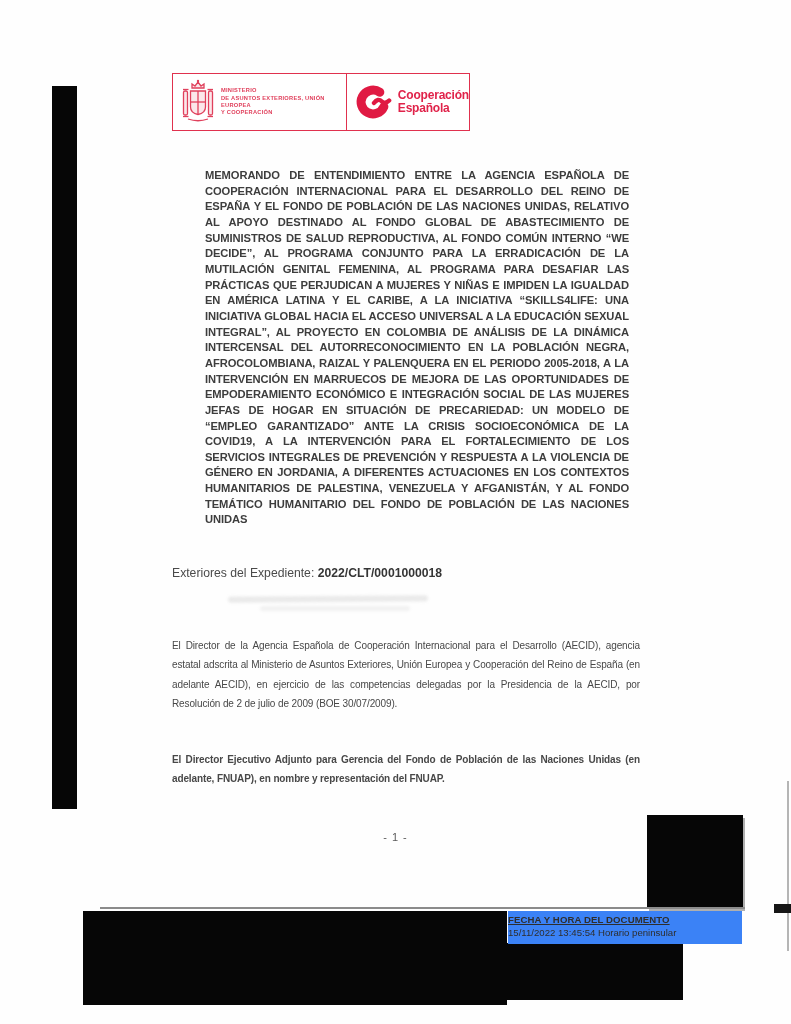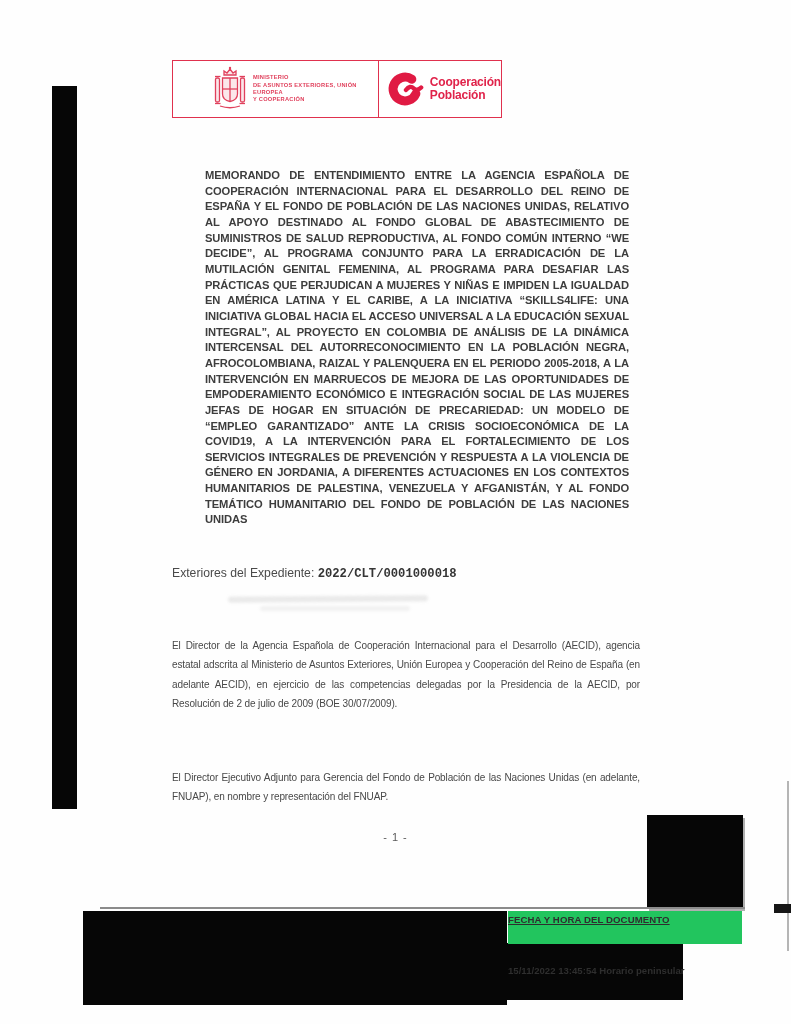--- a/index.html
+++ b/index.html
@@ -6,22 +6,22 @@
   .page{
     position:relative;
     width:791px;height:1024px;
     background:#fefefe;
     font-family:"Liberation Sans", sans-serif;
     overflow:hidden;
     margin:0 auto;
   }
   
   .logo-box{
-    position:absolute;left:172px;top:60px;width:296px;height:56px;
-    border:1.6px solid #e0314e;display:flex;background:#fff;padding-left:32px;
+    position:absolute;left:172px;top:73px;width:296px;height:56px;
+    border:1.6px solid #e0314e;display:flex;background:#fff;
   }
   .logo-left{width:177px;display:flex;align-items:center;border-right:1.4px solid #e0314e;}
   .crest{margin-left:9px;flex:0 0 auto;}
   .ministry-text{
     margin-left:7px;color:#e0405c;font-size:5.7px;line-height:7.4px;
     font-weight:700;letter-spacing:.25px;
   }
   .logo-right{flex:1;display:flex;align-items:center;}
   .c-mark{margin-left:7px;flex:0 0 auto;}
   .coop-text{
@@ -32,61 +32,61 @@
   .doc-title{
     position:absolute;left:205px;top:168px;width:424px;
     font-weight:700;font-size:11.2px;line-height:15.65px;
     text-align:justify;color:#3d3d3d;letter-spacing:-.1px;
   }
   
   .reference{
     position:absolute;left:172px;top:566px;
     font-size:12.2px;color:#4a4a4a;
   }
-  .reference b{color:#353535;font-family:Liberation Mono, monospace;}
+  .reference b{color:#353535;}
   
   .ghost{
     position:absolute;background:#c4c4c4;opacity:.35;filter:blur(1.6px);
     border-radius:3px;
   }
   .ghost1{left:228px;top:596px;width:200px;height:6px;transform:rotate(-.4deg);}
   .ghost2{left:260px;top:606px;width:150px;height:5px;opacity:.22;}
   
   .body-par{
     position:absolute;left:172px;width:468px;
     font-size:10px;line-height:19.4px;text-align:justify;
     color:#484848;letter-spacing:-.12px;
   }
   .par1{top:636px;}
-  .par2{top:768px;}
+  .par2{top:750px;font-weight:bold;}
   
   .page-num{
     position:absolute;left:0;top:831px;width:791px;text-align:center;
     font-size:11px;color:#5a5a5a;letter-spacing:1px;
   }
   
   .redact{position:absolute;background:#060606;}
   .r-left-bar{left:52px;top:86px;width:25px;height:723px;}
   .r-right-block{left:647px;top:815px;width:96px;height:93px;box-shadow:2px 3px 0 rgba(110,110,110,.55);}
   .r-bottom-left{left:83px;top:911px;width:424px;height:94px;}
   .r-bottom-mid{left:507px;top:943px;width:176px;height:57px;}
   .scanline-h{position:absolute;left:100px;top:907px;width:645px;height:2px;background:#8b8b8b;}
   .edge-line-v{position:absolute;left:787px;top:781px;width:2px;height:170px;background:#b5b5b5;}
   .edge-nub{position:absolute;left:774px;top:904px;width:17px;height:9px;background:#161616;}
   
   .stamp{
     position:absolute;left:508px;top:911px;width:234px;height:31px;
-    background:#22c55e;color:#2e2e2e;padding-top:2px;
+    background:#3b82f6;color:#2e2e2e;padding-top:2px;
   }
   .stamp-title{
     font-size:9.6px;font-weight:600;text-decoration:underline;
     letter-spacing:.1px;line-height:13px;white-space:nowrap;
   }
   .stamp-value{
-    font-size:9.6px;font-weight:700;line-height:13px;white-space:nowrap;margin-top:38px;
+    font-size:9.6px;font-weight:400;line-height:13px;white-space:nowrap;
   }
 </style>
 </head>
 <body>
 
 <div class="page">
 
   <div class="logo-box">
     <div class="logo-left">
       <svg class="crest" width="32" height="46" viewBox="0 0 32 46">
@@ -117,21 +117,21 @@
     </div>
     <div class="logo-right">
       <svg class="c-mark" width="38" height="38" viewBox="0 0 40 40">
         <g transform="rotate(-18 20 20)">
           <circle cx="20" cy="20" r="12.5" fill="none" stroke="#e01a43" stroke-width="9.5" stroke-dasharray="61 17.5" stroke-dashoffset="-9" stroke-linecap="round"></circle>
         </g>
         <path d="M21 21 Q25 15.5 29.5 19.5 Q33 22.5 37 18.5" fill="none" stroke="#e01a43" stroke-width="4.6" stroke-linecap="round"></path>
       </svg>
       <div class="coop-text">
         <div>Cooperación</div>
-        <div>Población</div>
+        <div>Española</div>
       </div>
     </div>
   </div>
 
   <div class="doc-title">MEMORANDO DE ENTENDIMIENTO ENTRE LA AGENCIA ESPAÑOLA DE COOPERACIÓN INTERNACIONAL PARA EL DESARROLLO DEL REINO DE ESPAÑA Y EL FONDO DE POBLACIÓN DE LAS NACIONES UNIDAS, RELATIVO AL APOYO DESTINADO AL FONDO GLOBAL DE ABASTECIMIENTO DE SUMINISTROS DE SALUD REPRODUCTIVA, AL FONDO COMÚN INTERNO “WE DECIDE”, AL PROGRAMA CONJUNTO PARA LA ERRADICACIÓN DE LA MUTILACIÓN GENITAL FEMENINA, AL PROGRAMA PARA DESAFIAR LAS PRÁCTICAS QUE PERJUDICAN A MUJERES Y NIÑAS E IMPIDEN LA IGUALDAD EN AMÉRICA LATINA Y EL CARIBE, A LA INICIATIVA “SKILLS4LIFE: UNA INICIATIVA GLOBAL HACIA EL ACCESO UNIVERSAL A LA EDUCACIÓN SEXUAL INTEGRAL”, AL PROYECTO EN COLOMBIA DE ANÁLISIS DE LA DINÁMICA INTERCENSAL DEL AUTORRECONOCIMIENTO EN LA POBLACIÓN NEGRA, AFROCOLOMBIANA, RAIZAL Y PALENQUERA EN EL PERIODO 2005-2018, A LA INTERVENCIÓN EN MARRUECOS DE MEJORA DE LAS OPORTUNIDADES DE EMPODERAMIENTO ECONÓMICO E INTEGRACIÓN SOCIAL DE LAS MUJERES JEFAS DE HOGAR EN SITUACIÓN DE PRECARIEDAD: UN MODELO DE “EMPLEO GARANTIZADO” ANTE LA CRISIS SOCIOECONÓMICA DE LA COVID19, A LA INTERVENCIÓN PARA EL FORTALECIMIENTO DE LOS SERVICIOS INTEGRALES DE PREVENCIÓN Y RESPUESTA A LA VIOLENCIA DE GÉNERO EN JORDANIA, A DIFERENTES ACTUACIONES EN LOS CONTEXTOS HUMANITARIOS DE PALESTINA, VENEZUELA Y AFGANISTÁN, Y AL FONDO TEMÁTICO HUMANITARIO DEL FONDO DE POBLACIÓN DE LAS NACIONES UNIDAS</div>
 
   <div class="reference">
     <span>Exteriores del Expediente: </span><b>2022/CLT/0001000018</b>
   </div>
 

